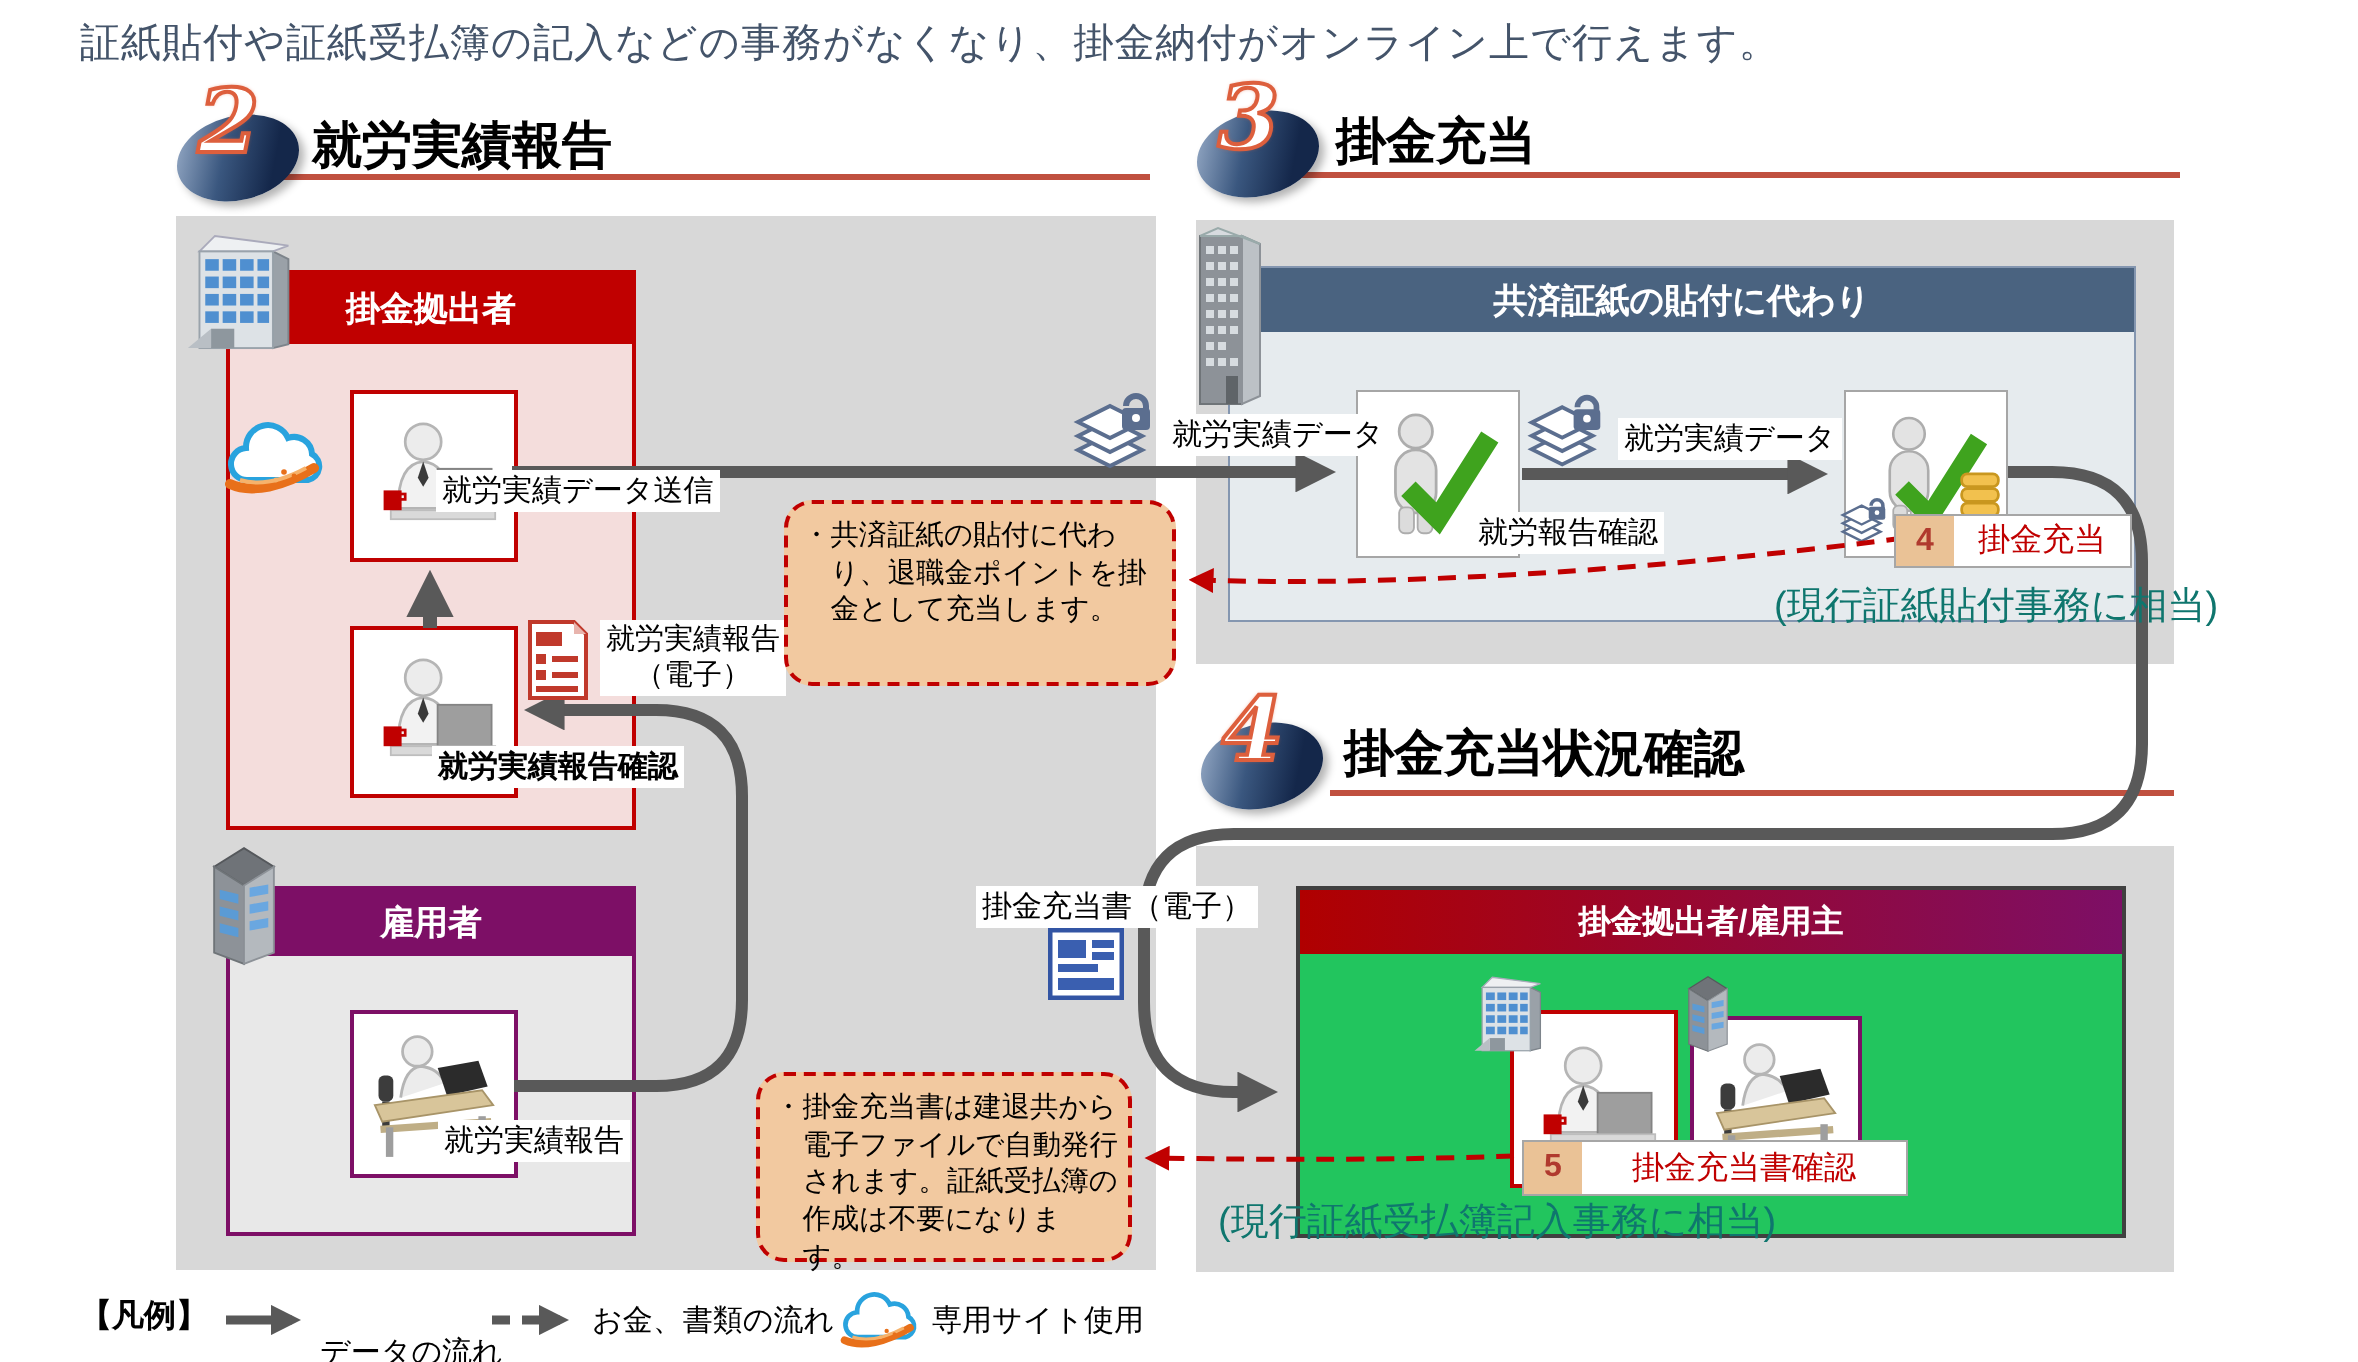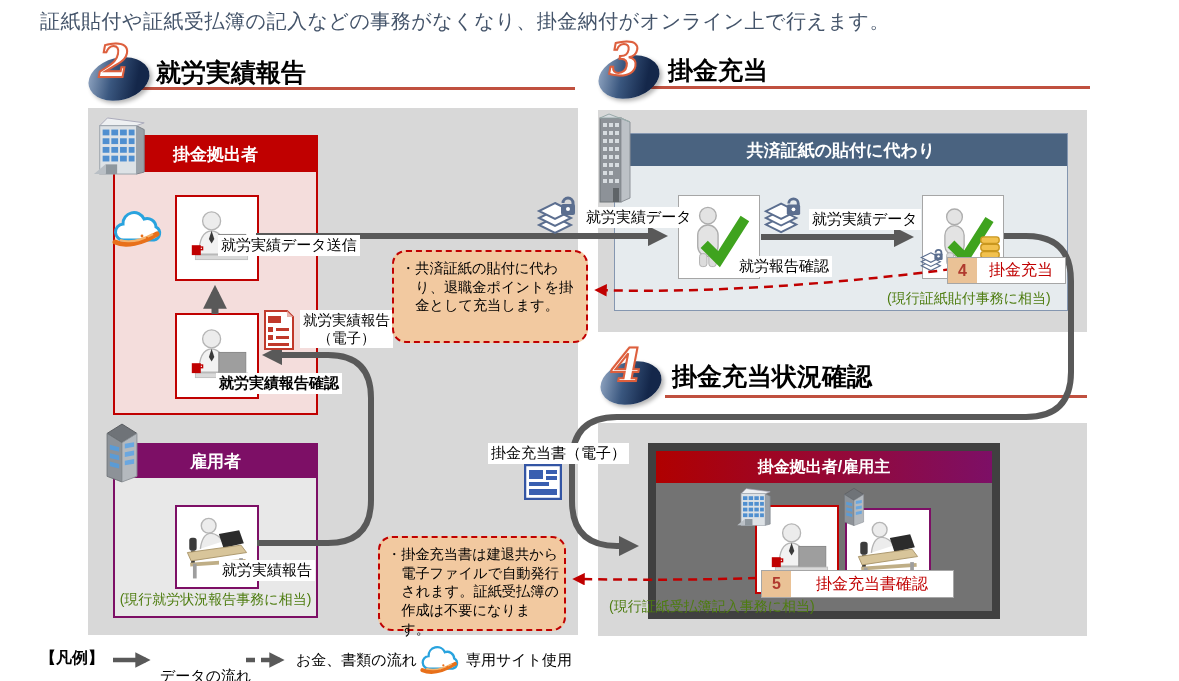--- a/index.html
+++ b/index.html
@@ -16,21 +16,21 @@
   .num{position:absolute;font-family:"DejaVu Serif","Liberation Serif",serif;font-style:italic;font-weight:bold;
      font-size:44px;line-height:1;color:#fff;-webkit-text-stroke:2px #dd5f3d;text-shadow:0 0 2px #dd5f3d;}
   .sec-title{position:absolute;font-size:25px;font-weight:bold;color:#000;white-space:nowrap;}
   .underline{position:absolute;height:3px;background:#c0503f;z-index:1;}
   
   .gpanel{position:absolute;background:#d8d8d8;z-index:0;}
   
   .hdr{display:flex;align-items:center;justify-content:center;color:#fff;font-weight:bold;}
   .pbox{position:absolute;background:#fff;display:flex;align-items:center;justify-content:center;z-index:2;}
   .lbl{position:absolute;background:#fff;font-size:15px;color:#000;white-space:nowrap;padding:1px 3px;z-index:5;}
-  .cap{position:absolute;font-size:14px;color:#4d7c0f;white-space:nowrap;z-index:5;}
+  .cap{position:absolute;font-size:19px;color:#0f766e;white-space:nowrap;z-index:5;}
   .badge{position:absolute;display:flex;align-items:stretch;border:1px solid #a6a6a6;background:#fff;z-index:6;}
   .badge-num{display:flex;align-items:center;justify-content:center;width:29px;background:#eac296;
      color:#b03a2e;font-weight:bold;font-size:16px;}
   .badge-lbl{display:flex;align-items:center;justify-content:center;color:#c00000;font-size:16px;padding:0 12px;}
   .note{position:absolute;background:#f2c9a0;border:2px dashed #c00000;border-radius:14px;
      padding:7px 5px 6px 7px;font-size:14.2px;line-height:1.32;color:#000;display:flex;z-index:6;}
   .note .bullet{flex:0 0 12px;}
   .legend-text{position:absolute;font-size:15px;color:#000;white-space:nowrap;}
   .icon{position:absolute;z-index:6;}
   svg{display:block;}
@@ -214,21 +214,21 @@
   </div>
 
   <div class="abs" style="left:113px;top:135px;width:205px;height:280px;background:#f4dddc;border:2px solid #c00000;z-index:1;box-sizing:border-box;">
     <div class="hdr" style="height:35px;background:#c00000;font-size:17px;">掛金拠出者</div>
   </div>
 
   <div class="abs" style="left:614px;top:133px;width:454px;height:178px;background:#e6ebee;border:1px solid #8496b0;z-index:1;box-sizing:border-box;">
     <div class="hdr" style="height:32px;background:#4a6380;font-size:17px;">共済証紙の貼付に代わり</div>
   </div>
 
-  <div class="abs" style="left:648px;top:443px;width:352px;height:176px;background:#737373;border:8px solid #404040;z-index:1;box-sizing:border-box;">
+  <div class="abs" style="left:648px;top:443px;width:415px;height:176px;background:#22c55e;border:2px solid #404040;z-index:1;box-sizing:border-box;">
     <div class="hdr" style="height:32px;background:linear-gradient(90deg,#b00000,#7d0f66);font-size:16px;">掛金拠出者/雇用主</div>
   </div>
 
   <svg class="abs" width="1179" height="681" style="left:0;top:0;z-index:3;pointer-events:none;">
     <defs>
       <marker id="mg" viewBox="0 0 10 10" refX="7" refY="5" markerWidth="3.4" markerHeight="3.4" orient="auto">
         <path d="M0,0 L10,5 L0,10 Z" fill="#595959"></path>
       </marker>
       <marker id="mr" viewBox="0 0 10 10" refX="7" refY="5" markerWidth="5" markerHeight="5" orient="auto">
         <path d="M0,0 L10,5 L0,10 Z" fill="#c00000"></path>
@@ -324,21 +324,20 @@
   <div class="lbl" style="left:219px;top:560px;">就労実績報告</div>
   <div class="lbl" style="left:583px;top:207px;">就労実績データ</div>
   <div class="lbl" style="left:809px;top:209px;">就労実績データ</div>
   <div class="lbl" style="left:736px;top:256px;">就労報告確認</div>
   <div class="lbl" style="left:488px;top:443px;">掛金充当書（電子）</div>
   <div class="lbl" style="left:300px;top:310px;text-align:center;line-height:1.25;font-size:14.5px;">
     <span>就労実績報告</span><br>
     <span>（電子）</span>
   </div>
 
-  <div class="cap" style="left:113px;top:591px;width:205px;text-align:center;">(現行就労状況報告事務に相当)</div>
   <div class="cap" style="left:887px;top:290px;">(現行証紙貼付事務に相当)</div>
   <div class="cap" style="left:609px;top:598px;width:385px;text-align:left;">(現行証紙受払簿記入事務に相当)</div>
 
   <div class="badge" style="left:947px;top:257px;height:25px;">
     <span class="badge-num">4</span>
     <span class="badge-lbl">掛金充当</span>
   </div>
   <div class="badge" style="left:761px;top:570px;height:26px;">
     <span class="badge-num">5</span>
     <span class="badge-lbl" style="padding:0 25px;">掛金充当書確認</span>

